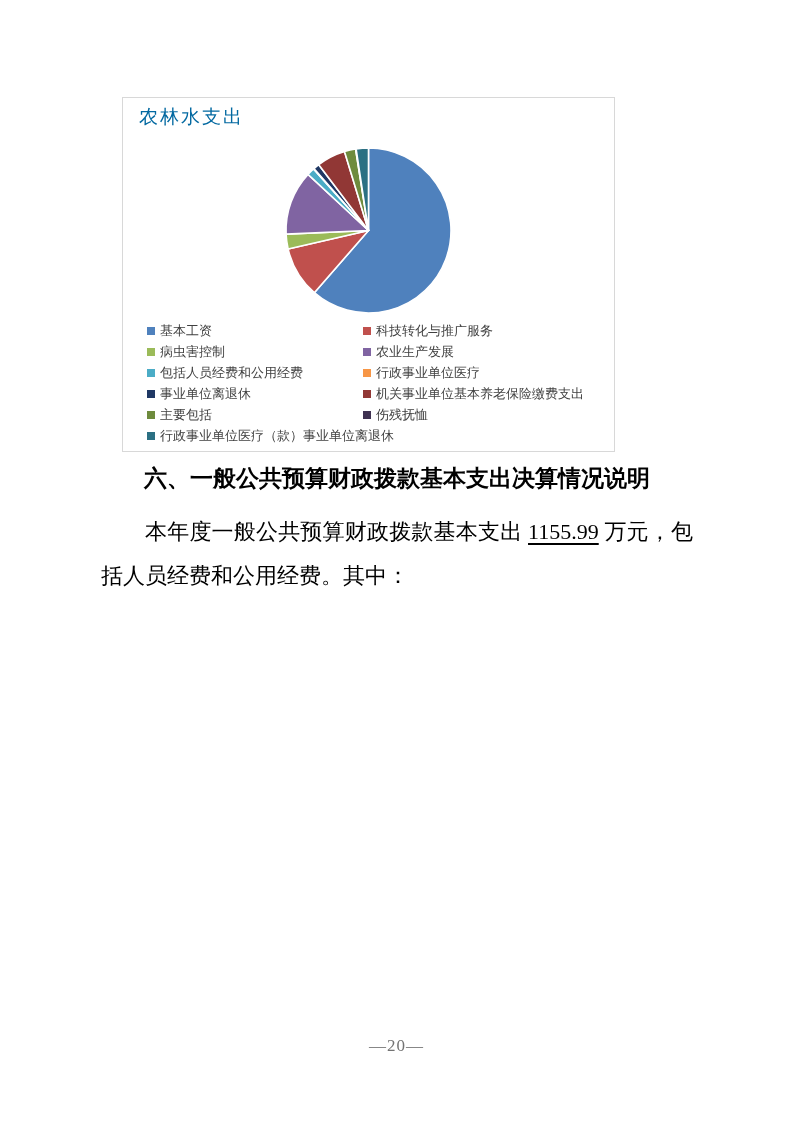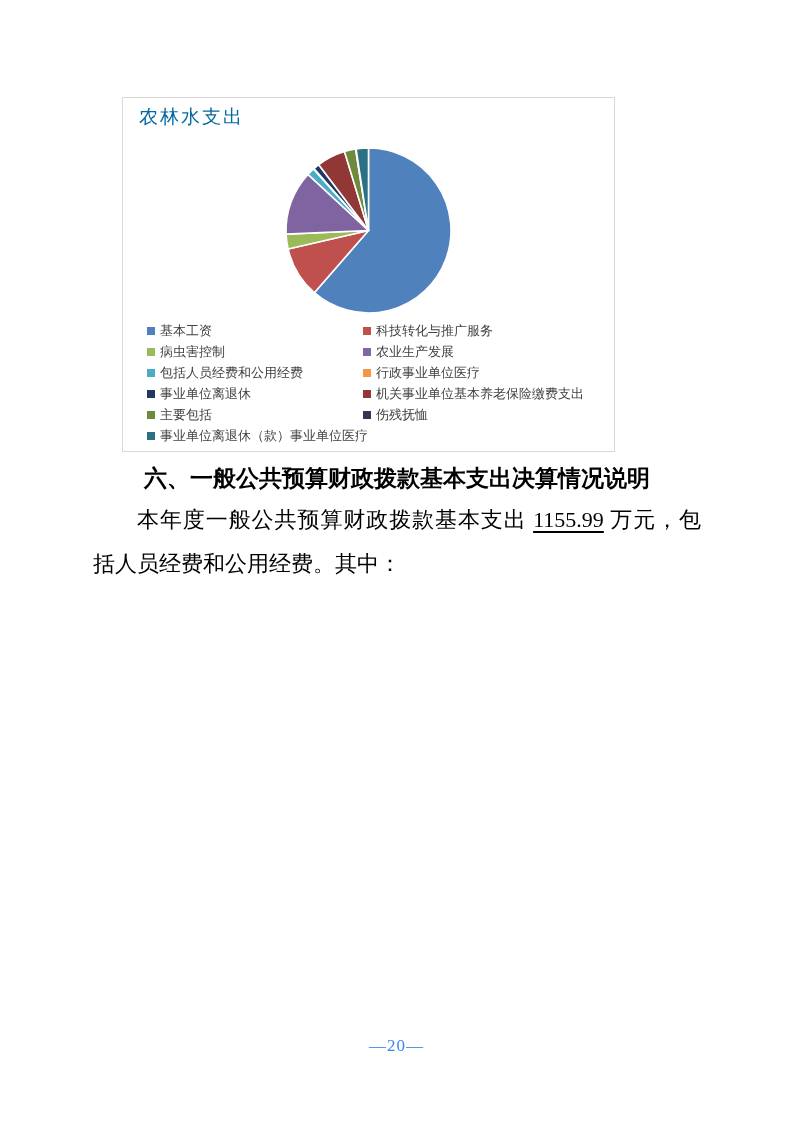--- a/index.html
+++ b/index.html
@@ -19,33 +19,33 @@
   .legend {
     position:absolute; left:24px; top:226px; right:4px;
     display:grid; grid-template-columns:216px auto; row-gap:7px;
     font-size:13px; color:#404040;
   }
   .legend-item { display:flex; align-items:center; white-space:nowrap; line-height:14px; }
   .legend-swatch { width:8px; height:8px; flex:0 0 8px; margin-right:5px; display:inline-block; }
   .content { position:absolute; left:93px; top:458px; width:608px; }
   .heading {
     font-family:"Liberation Sans","DejaVu Sans",sans-serif; font-weight:bold;
-    font-size:23px; line-height:40px; text-align:center; margin:0 0 0 0; color:#000;
+    font-size:23px; line-height:40px; text-align:center; margin:0 0 12px 0; color:#000;
   }
   .body-para {
     font-size:22px; line-height:44px; text-align:justify; text-indent:2em;
-    margin:0; color:#000;
+    margin:8px; color:#000;
   }
   .u-num {
     text-decoration:underline; text-underline-offset:4px;
     font-family:"Liberation Serif","DejaVu Serif",serif;
   }
   .page-number {
     position:absolute; top:1036px; left:0; width:793px; text-align:center;
-    font-size:17px; color:#3b82f6; letter-spacing:1px;
+    font-size:17px; color:#737373; letter-spacing:1px;
   }
 </style>
 </head>
 <body>
 
 <div class="page">
 
   <div class="chart-box">
     <div class="chart-title">农林水支出</div>
     <svg id="pie-svg" class="pie-svg" width="491" height="230" viewBox="0 0 491 230">
@@ -97,21 +97,21 @@
         <div class="legend-item">
           <span class="legend-swatch" style="background: rgb(110, 139, 61);"></span>
           <span>主要包括</span>
         </div>
         <div class="legend-item">
           <span class="legend-swatch" style="background: rgb(63, 49, 81);"></span>
           <span>伤残抚恤</span>
         </div>
         <div class="legend-item">
           <span class="legend-swatch" style="background: rgb(43, 112, 131);"></span>
-          <span>事业单位离退休（款）事业单位医疗</span>
+          <span>行政事业单位医疗（款）事业单位离退休</span>
         </div>
       </div>
   </div>
 
   <div class="content">
     <h2 class="heading">六、一般公共预算财政拨款基本支出决算情况说明</h2>
 
     <p class="body-para"><span>本年度一般公共预算财政拨款基本支出 </span><span class="u-num">1155.99</span><span> 万元，包括人员经费和公用经费。其中：</span></p>
 
 

